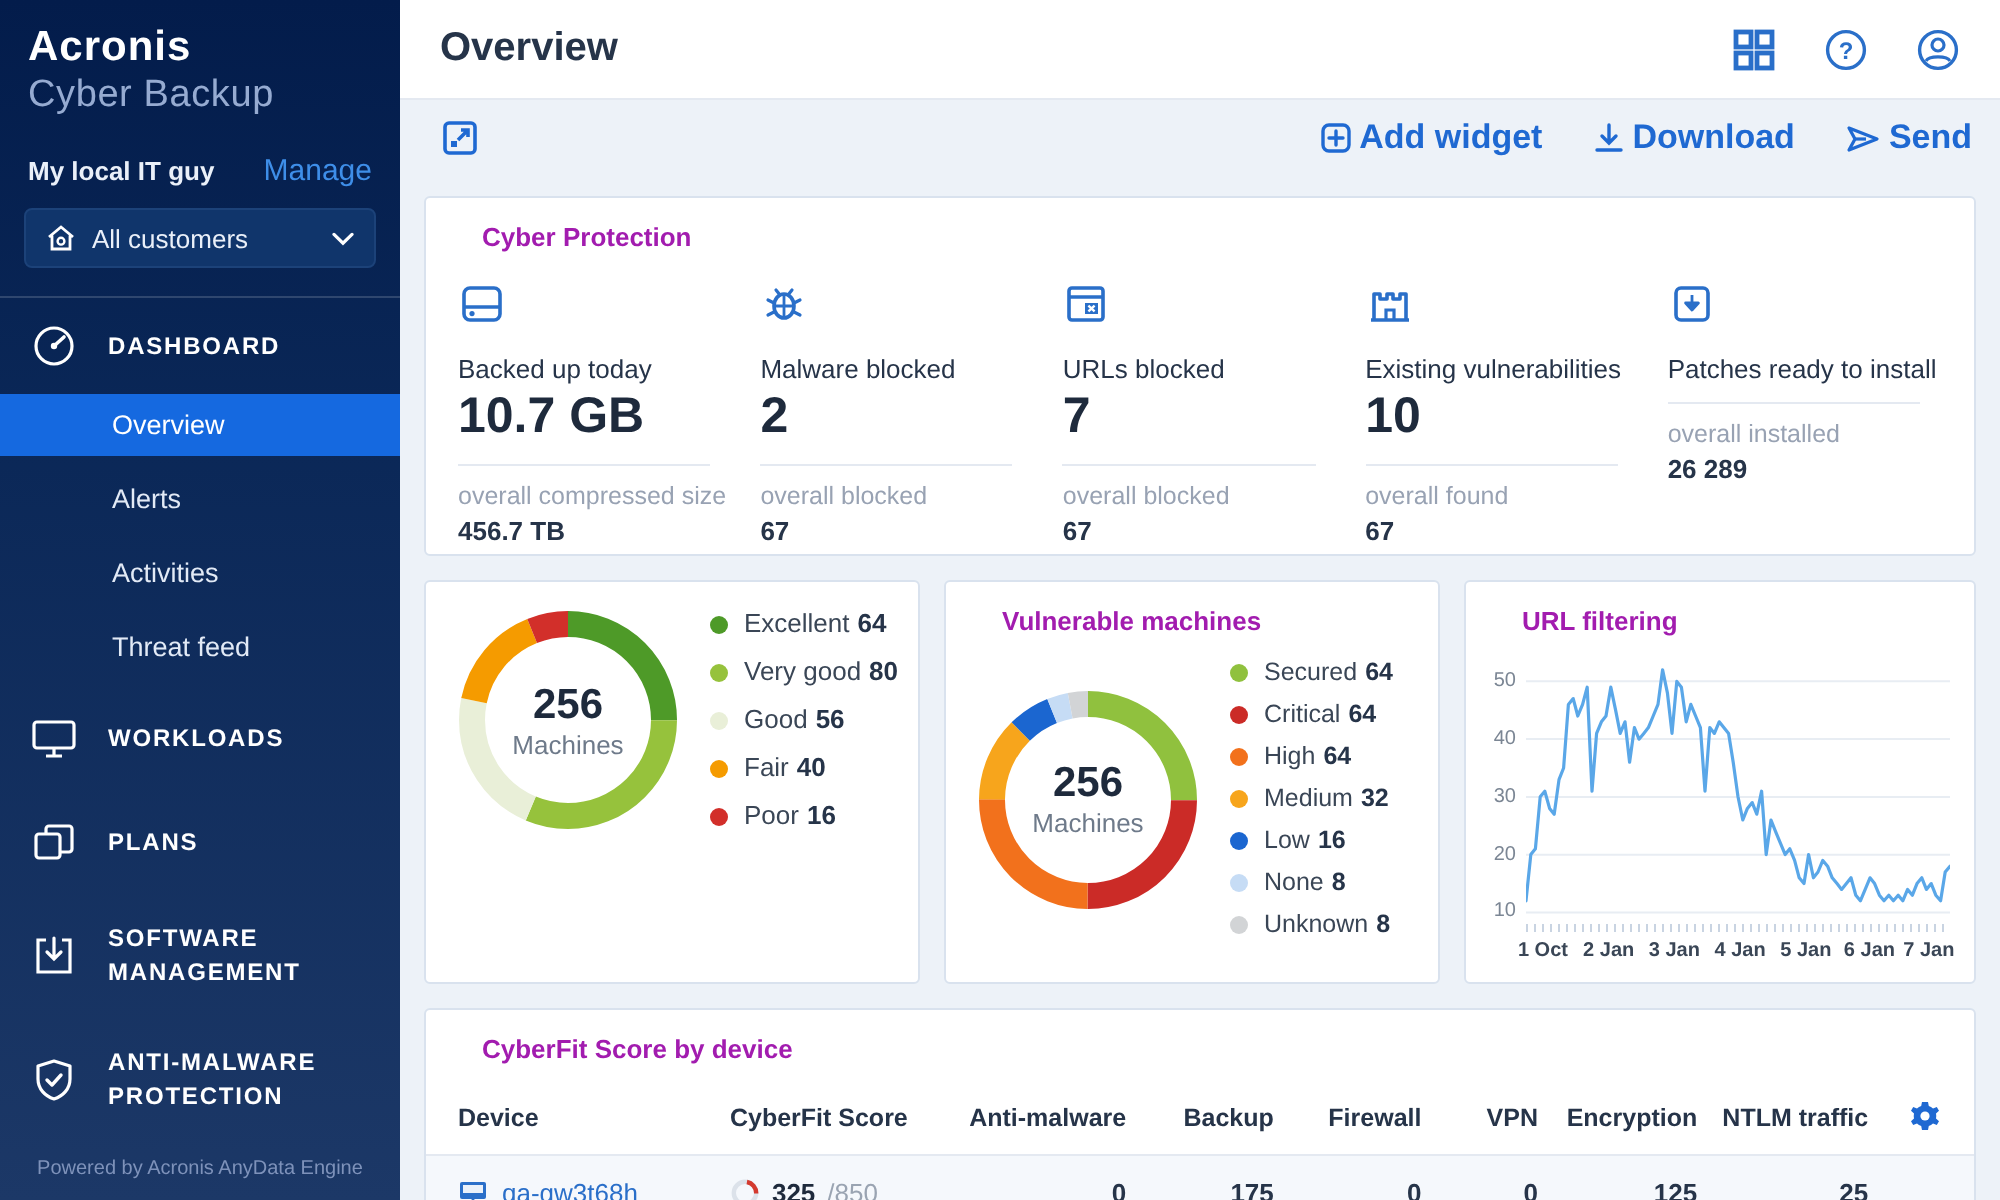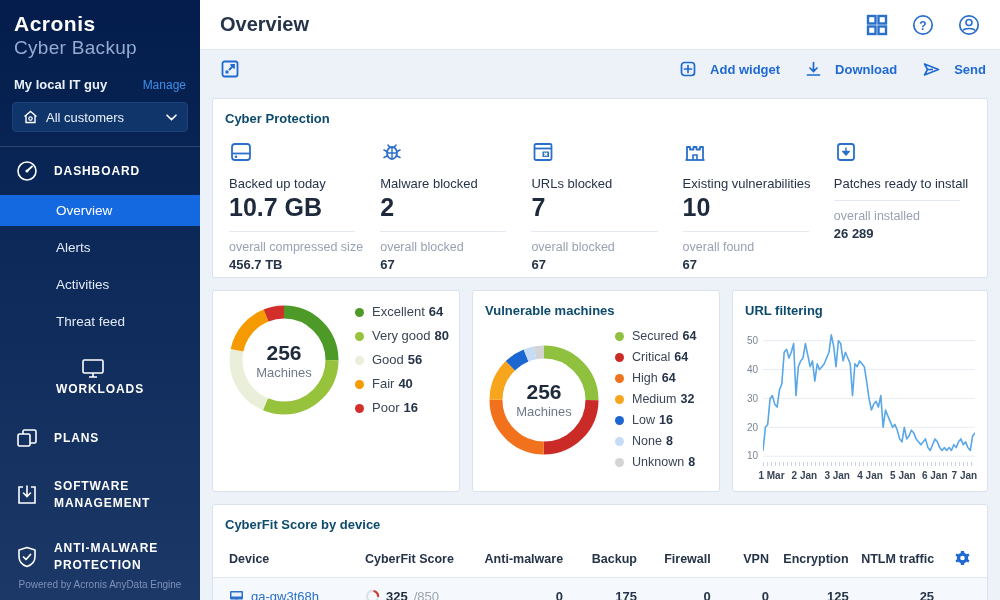--- a/index.html
+++ b/index.html
@@ -9,21 +9,21 @@
   
   .sidebar { position:absolute; left:0; top:0; width:200px; height:600px;
     background:linear-gradient(180deg,#031C4B 0%,#0A2757 35%,#1C3867 100%);
     color:#fff; overflow:hidden; }
   .brand { padding:12px 14px 0 14px; }
   .brand-1 { font-size:21px; font-weight:bold; letter-spacing:.5px; color:#FFFFFF; }
   .brand-2 { font-size:19px; font-weight:400; letter-spacing:.3px; color:#96ABD1; margin-top:1px; }
   .account-row { display:flex; justify-content:space-between; align-items:center;
     padding:0 14px; margin-top:18px; }
   .account-name { font-size:13px; font-weight:bold; color:#EAF0F9; }
-  .manage-link { font-size:12px; color:#3E8EE8; cursor:pointer; }
+  .manage-link { font-size:15px; color:#3E8EE8; cursor:pointer; }
   .customer-select { margin:10px 12px 0 12px; height:30px; border-radius:4px;
     background:#10356B; border:1px solid #1C4279; display:flex; align-items:center;
     padding:0 10px; cursor:pointer; }
   .customer-select .label { font-size:13px; color:#EAF0F9; margin-left:8px; flex:1; }
   .sidebar-divider { border-top:1px solid rgba(255,255,255,.16); margin-top:14px; }
 
   .nav-section { display:flex; align-items:center; padding:12px 14px; cursor:pointer; }
   .nav-section .nav-ic { width:26px; height:24px; flex:0 0 26px; margin-right:14px; }
   .nav-section .nav-label { font-size:12px; font-weight:bold; letter-spacing:.9px;
     color:#FFFFFF; line-height:17px; }
@@ -36,26 +36,26 @@
   
   .main { position:absolute; left:200px; top:0; width:800px; height:600px; }
   .page-header { height:50px; background:#fff; border-bottom:1px solid #E4E9F1;
     display:flex; align-items:center; padding:0 20px; }
   .page-title { font-size:20px; font-weight:bold; color:#263449; flex:1; }
   .header-icons { display:flex; align-items:center; gap:24px; }
   .hicon { width:22px; height:22px; cursor:pointer; }
 
   .toolbar { height:38px; background:#EDF2F8; display:flex; align-items:center; padding:0 14px 0 20px; }
   .toolbar .spacer { flex:1; }
-  .tool-btn { display:flex; align-items:center; gap:14px; color:#1F69D2; font-size:13px;
+  .tool-btn { display:flex; align-items:center; gap:4px; color:#1F69D2; font-size:17px;
     font-weight:bold; margin-left:26px; cursor:pointer;justify-content:center; }
 
   .content { padding:10px 12px 0 12px; }
   .card { background:#fff; border:1px solid #D9E2EE; border-radius:3px; }
-  .card-title { font-size:13px; font-weight:bold; color:#0c4a6e; padding:12px 16px 0 12px; }
+  .card-title { font-size:13px; font-weight:bold; color:#a21caf; padding:12px 16px 0 28px; }
 
   
   .cp-card { height:180px; }
   .cp-row { display:flex; padding:14px 16px 0 16px; }
   .cp-stat { flex:1; padding-right:14px; }
   .cp-stat .stat-ic { height:24px; }
   .stat-label { font-size:13px; color:#263449; margin-top:8px; }
   .stat-value { font-size:25px; font-weight:bold; color:#1E2A3C; margin-top:2px; }
   .stat-div { border-bottom:1px solid #E4E9F1; margin:9px 0 8px 0; width:92%; }
   .stat-sub-label { font-size:12.5px; color:#98A2B3; }
@@ -137,21 +137,21 @@
     <span class="nav-label">DASHBOARD</span>
   </div>
   <div class="nav-sub active">Overview</div>
   <div class="nav-spacer"></div>
   <div class="nav-sub">Alerts</div>
   <div class="nav-spacer"></div>
   <div class="nav-sub">Activities</div>
   <div class="nav-spacer"></div>
   <div class="nav-sub">Threat feed</div>
 
-  <div class="nav-section" style="margin-top:6px;flex-direction:column;">
+  <div class="nav-section" style="margin-top:6px;">
     <svg class="nav-ic" viewBox="0 0 26 24" width="26" height="24">
       <rect x="3" y="4" width="20" height="13" rx="1.5" fill="none" stroke="#fff" stroke-width="1.6"></rect>
       <path d="M9 21 H17 M13 17 V21" stroke="#fff" stroke-width="1.6"></path>
     </svg>
     <span class="nav-label">WORKLOADS</span>
   </div>
 
   <div class="nav-section" style="margin-top:4px;">
     <svg class="nav-ic" viewBox="0 0 26 24" width="26" height="24">
       <rect x="4" y="8" width="12" height="12" rx="1.5" fill="none" stroke="#fff" stroke-width="1.6"></rect>
@@ -422,21 +422,21 @@
               <line x1="0" x2="212" y1="8.666666666666671" y2="8.666666666666671" stroke="#E8EDF3" stroke-width="1"></line>
               <line x1="0" x2="212" y1="37.55555555555556" y2="37.55555555555556" stroke="#E8EDF3" stroke-width="1"></line>
               <line x1="0" x2="212" y1="66.44444444444446" y2="66.44444444444446" stroke="#E8EDF3" stroke-width="1"></line>
               <line x1="0" x2="212" y1="95.33333333333334" y2="95.33333333333334" stroke="#E8EDF3" stroke-width="1"></line>
               <line x1="0" x2="212" y1="124.22222222222223" y2="124.22222222222223" stroke="#E8EDF3" stroke-width="1"></line>
               <polyline points="0.0,118.4 2.4,95.3 4.7,92.4 7.1,66.4 9.4,63.6 11.8,72.2 14.1,75.1 16.5,57.8 18.8,52.0 21.2,20.2 23.6,17.3 25.9,26.0 28.3,20.2 30.6,11.6 33.0,63.6 35.3,34.7 37.7,28.9 40.0,26.0 42.4,11.6 44.8,23.1 47.1,34.7 49.5,28.9 51.8,49.1 54.2,31.8 56.5,37.6 58.9,34.7 61.2,31.8 63.6,26.0 66.0,20.2 68.3,2.9 70.7,14.4 73.0,34.7 75.4,8.7 77.7,11.6 80.1,28.9 82.4,20.2 84.8,26.0 87.2,31.8 89.5,63.6 91.9,31.8 94.2,34.7 96.6,28.9 98.9,31.8 101.3,34.7 103.6,49.1 106.0,66.4 108.4,78.0 110.7,72.2 113.1,69.3 115.4,75.1 117.8,63.6 120.1,95.3 122.5,78.0 124.8,83.8 127.2,89.6 129.6,95.3 131.9,92.4 134.3,98.2 136.6,106.9 139.0,109.8 141.3,95.3 143.7,106.9 146.0,104.0 148.4,98.2 150.8,101.1 153.1,106.9 155.5,109.8 157.8,112.7 160.2,109.8 162.5,106.9 164.9,115.6 167.2,118.4 169.6,112.7 172.0,106.9 174.3,109.8 176.7,115.6 179.0,118.4 181.4,115.6 183.7,118.4 186.1,115.6 188.4,118.4 190.8,112.7 193.2,115.6 195.5,109.8 197.9,106.9 200.2,112.7 202.6,109.8 204.9,115.6 207.3,118.4 209.6,104.0 212.0,101.1" fill="none" stroke="#5AA7E8" stroke-width="1.6" stroke-linejoin="round" stroke-linecap="round"></polyline>
             </svg>
           <div class="tickstrip"></div>
         </div>
         <div class="xlabels">
-          <span class="xlab" style="left:4%;">1 Mar</span>
+          <span class="xlab" style="left:4%;">1 Oct</span>
           <span class="xlab" style="left:19.5%;">2 Jan</span>
           <span class="xlab" style="left:35%;">3 Jan</span>
           <span class="xlab" style="left:50.5%;">4 Jan</span>
           <span class="xlab" style="left:66%;">5 Jan</span>
           <span class="xlab" style="left:81%;">6 Jan</span>
           <span class="xlab" style="left:95%;">7 Jan</span>
         </div>
       </div>
 
     </div>

